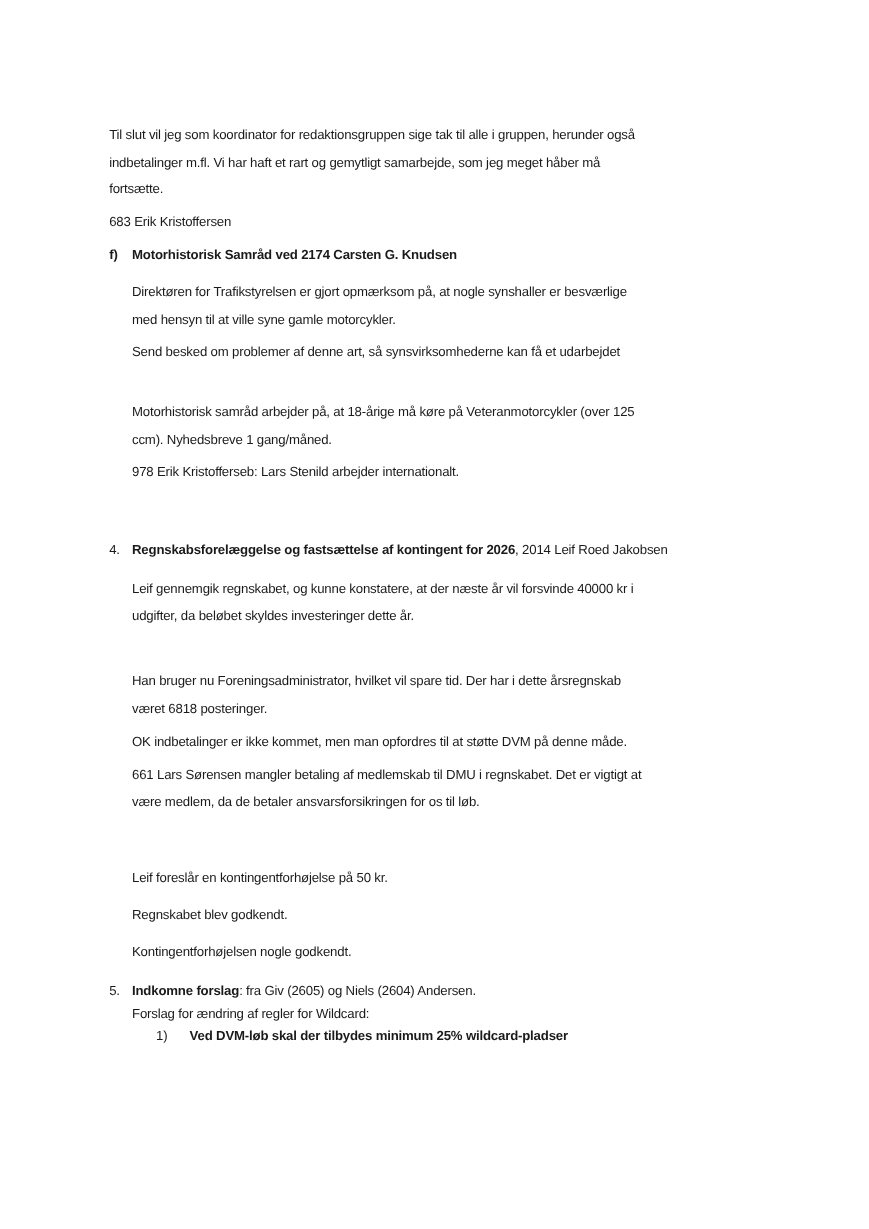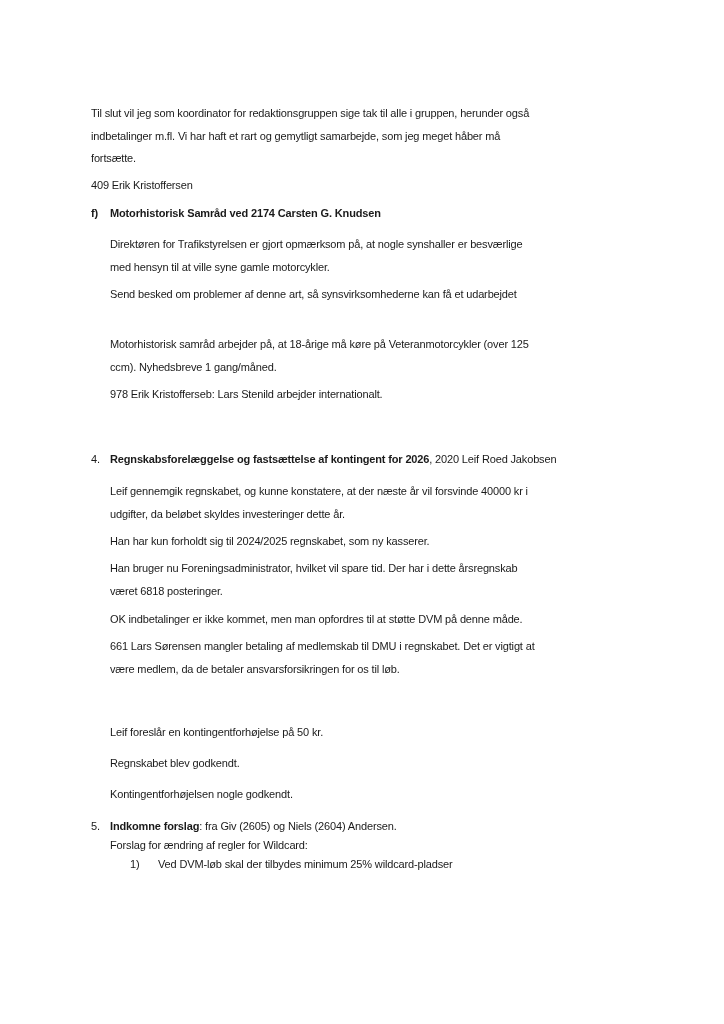--- a/index.html
+++ b/index.html
@@ -4,52 +4,51 @@
 <style>
   html, body { margin: 0; padding: 0; background: #ffffff; }
   body { width: 724px; height: 1024px; position: relative; overflow: hidden;
          font-family: "Liberation Sans", sans-serif; color: #1a1a1a; }
   .page { position: absolute; left: 0; top: 0; width: 724px; height: 1024px; }
   .ln { position: absolute; font-size: 11px; line-height: 16px; white-space: nowrap; letter-spacing: -0.15px; }
   .b { font-weight: bold; }
   .x0 { left: 91px; }
   .x1 { left: 110px; }
   .x2 { left: 130px; }
-  .x3 { left: 158px; }
+  .x3 { left: 158px; font-weight: bold; }
 </style>
 </head>
 <body>
 
 <div class="page">
 
   <div class="ln x0" style="top:105px">Til slut vil jeg som koordinator for redaktionsgruppen sige tak til alle i gruppen, herunder også</div>
   <div class="ln x0" style="top:128px">indbetalinger m.fl. Vi har haft et rart og gemytligt samarbejde, som jeg meget håber må</div>
   <div class="ln x0" style="top:150px">fortsætte.</div>
-  <div class="ln x0" style="top:177px">409 Erik Kristoffersen</div>
+  <div class="ln x0" style="top:177px">683 Erik Kristoffersen</div>
 
   <div class="ln x0 b" style="top:205px">f)</div>
   <div class="ln x1 b" style="top:205px">Motorhistorisk Samråd ved 2174 Carsten G. Knudsen</div>
 
   <div class="ln x1" style="top:236px">Direktøren for Trafikstyrelsen er gjort opmærksom på, at nogle synshaller er besværlige</div>
   <div class="ln x1" style="top:259px">med hensyn til at ville syne gamle motorcykler.</div>
 
   <div class="ln x1" style="top:286px">Send besked om problemer af denne art, så synsvirksomhederne kan få et udarbejdet</div>
 
   <div class="ln x1" style="top:336px">Motorhistorisk samråd arbejder på, at 18-årige må køre på Veteranmotorcykler (over 125</div>
   <div class="ln x1" style="top:359px">ccm). Nyhedsbreve 1 gang/måned.</div>
 
   <div class="ln x1" style="top:386px">978  Erik Kristofferseb: Lars Stenild arbejder internationalt.</div>
 
   <div class="ln x0" style="top:451px">4.</div>
-  <div class="ln x1" style="top:451px"><span class="b">Regnskabsforelæggelse og fastsættelse af kontingent for 2026</span><span>, 2020 Leif Roed Jakobsen</span></div>
+  <div class="ln x1" style="top:451px"><span class="b">Regnskabsforelæggelse og fastsættelse af kontingent for 2026</span><span>, 2014 Leif Roed Jakobsen</span></div>
 
   <div class="ln x1" style="top:483px">Leif gennemgik regnskabet, og kunne konstatere, at der næste år vil forsvinde 40000 kr i</div>
   <div class="ln x1" style="top:506px">udgifter, da beløbet skyldes investeringer dette år.</div>
 
-  <div class="ln x1" style="top:533px">Han har kun forholdt sig til 2024/2025 regnskabet, som ny kasserer.</div>
 
   <div class="ln x1" style="top:560px">Han bruger nu Foreningsadministrator, hvilket vil spare tid. Der har i dette årsregnskab</div>
   <div class="ln x1" style="top:583px">været 6818 posteringer.</div>
 
   <div class="ln x1" style="top:611px">OK indbetalinger er ikke kommet, men man opfordres til at støtte DVM på denne måde.</div>
 
   <div class="ln x1" style="top:638px">661 Lars Sørensen mangler betaling af medlemskab til DMU i regnskabet. Det er vigtigt at</div>
   <div class="ln x1" style="top:661px">være medlem, da de betaler ansvarsforsikringen for os til løb.</div>
 
 

